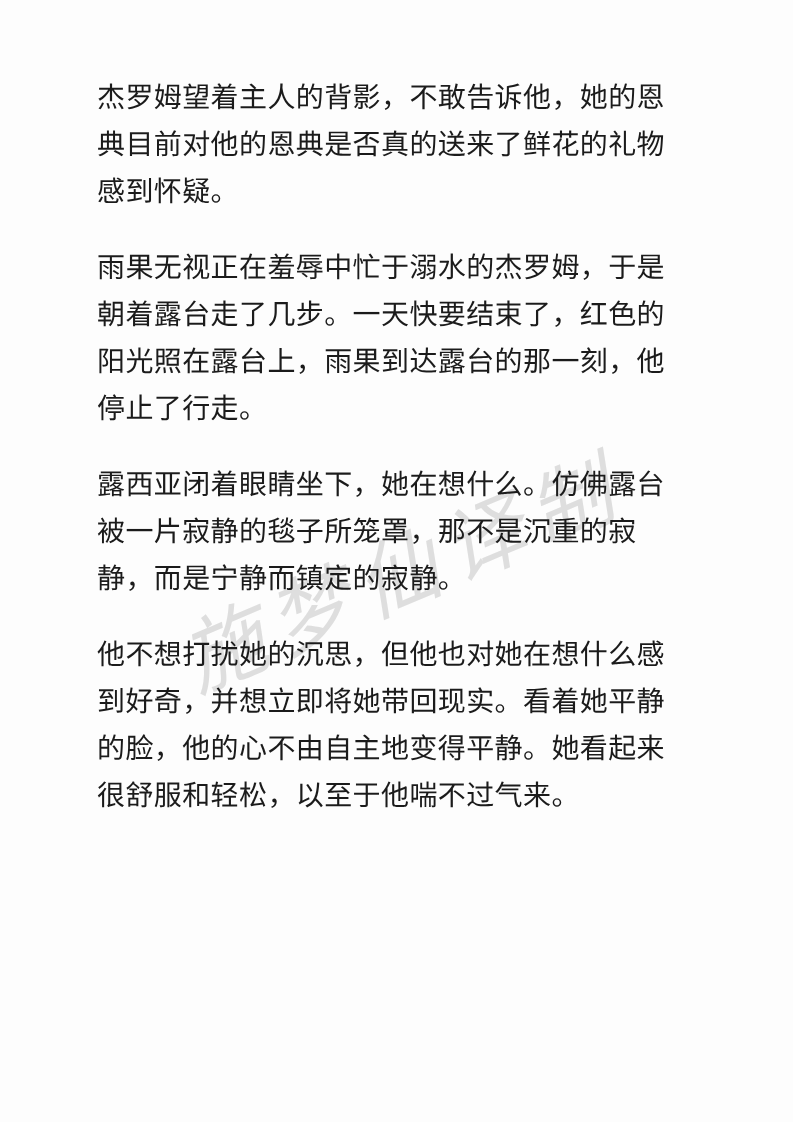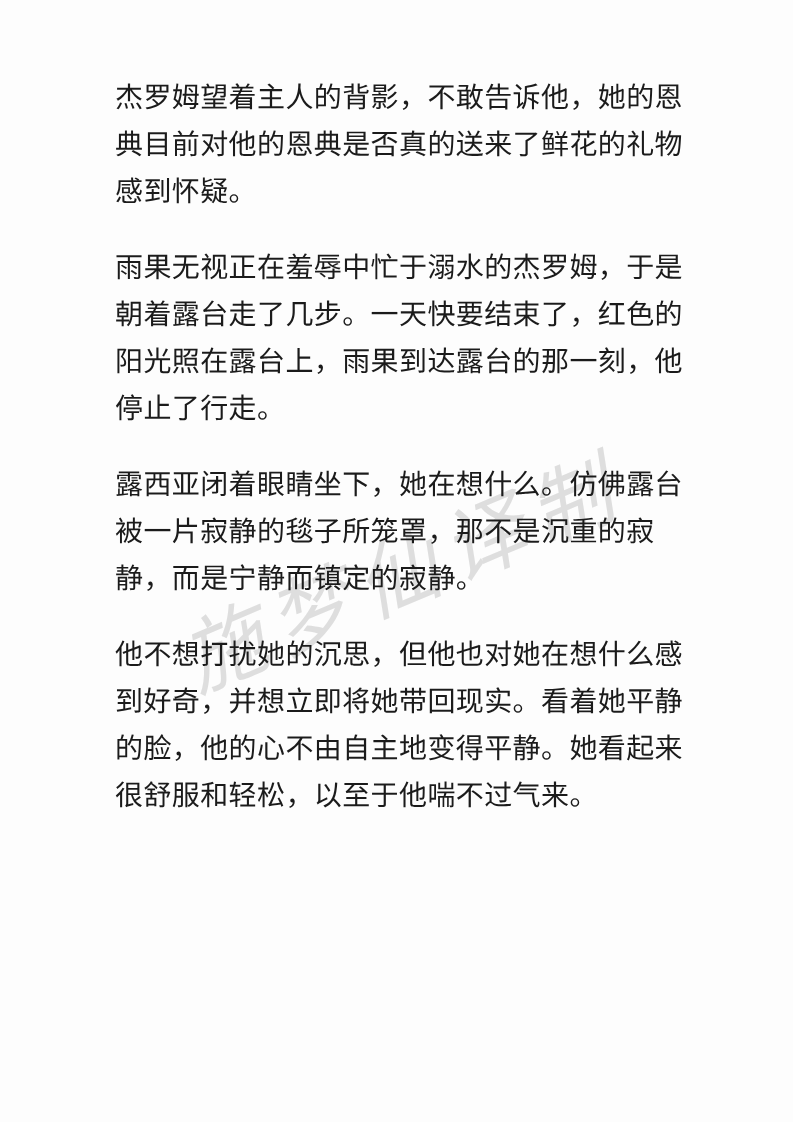--- a/index.html
+++ b/index.html
@@ -30,21 +30,21 @@
     letter-spacing: 12px;
     white-space: nowrap;
     color: #c6c6c6;
     opacity: 0.55;
     z-index: 1;
     user-select: none;
     pointer-events: none;
   }
   .content {
     position: absolute;
-    left: 115px;
+    left: 97px;
     top: 74px;
     width: 570px;
     z-index: 2;
     color: #1b1b1b;
     font-size: 28px;
     line-height: 47px;
     letter-spacing: 0.4px;
     text-align: left;
   }
   .content p {

